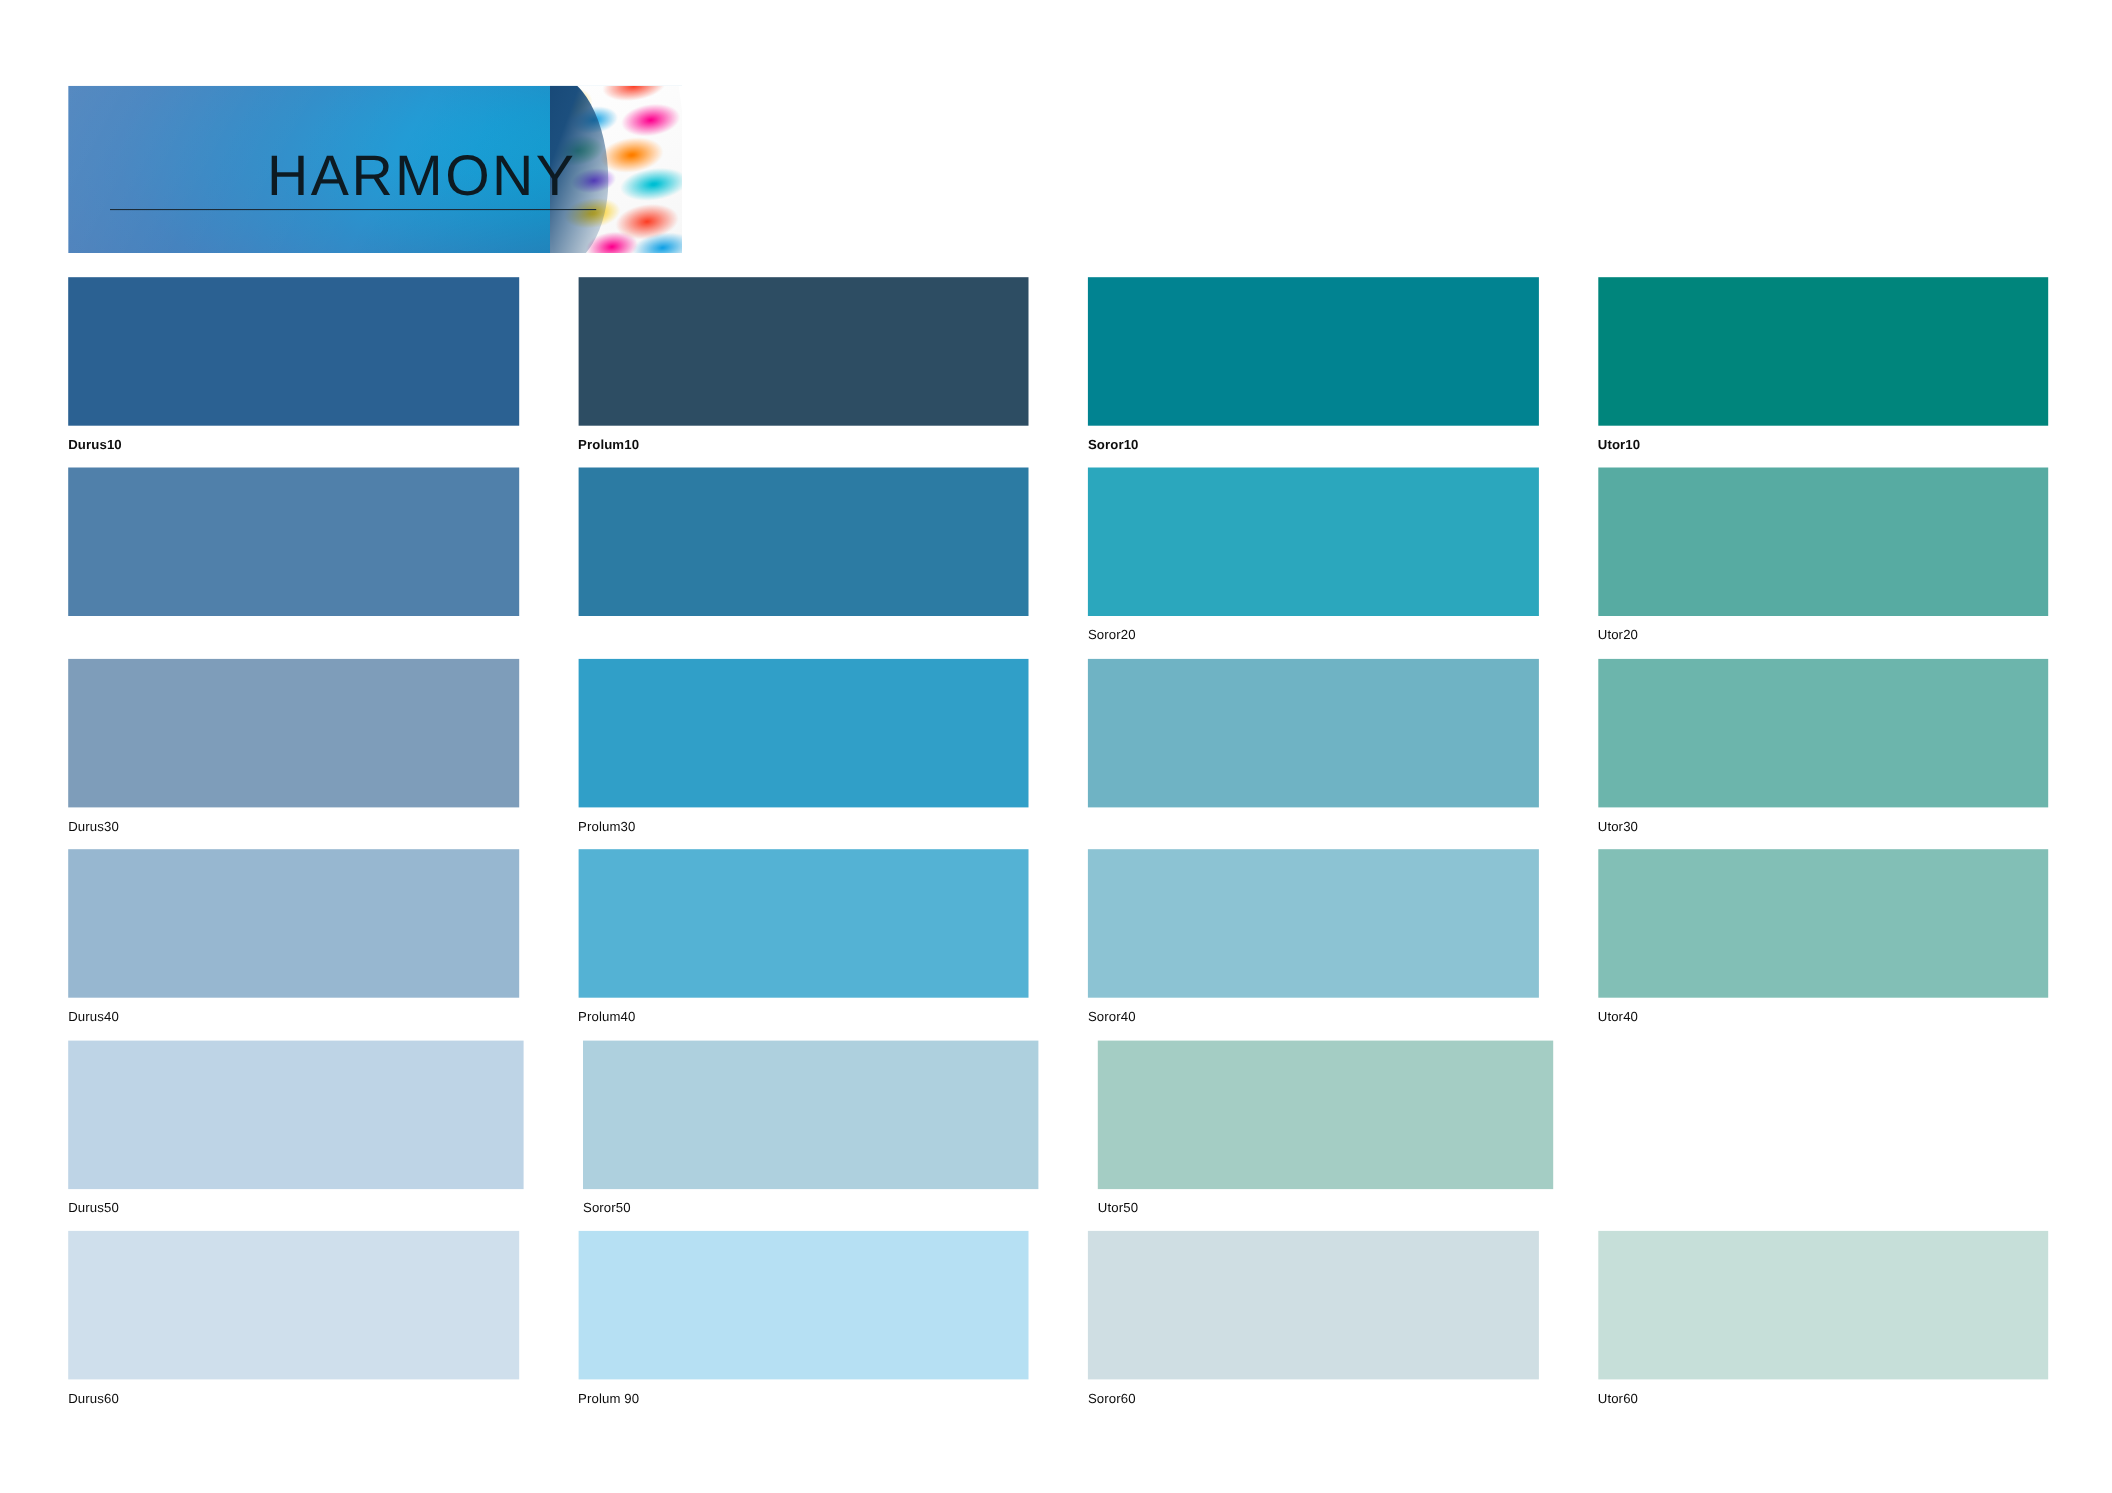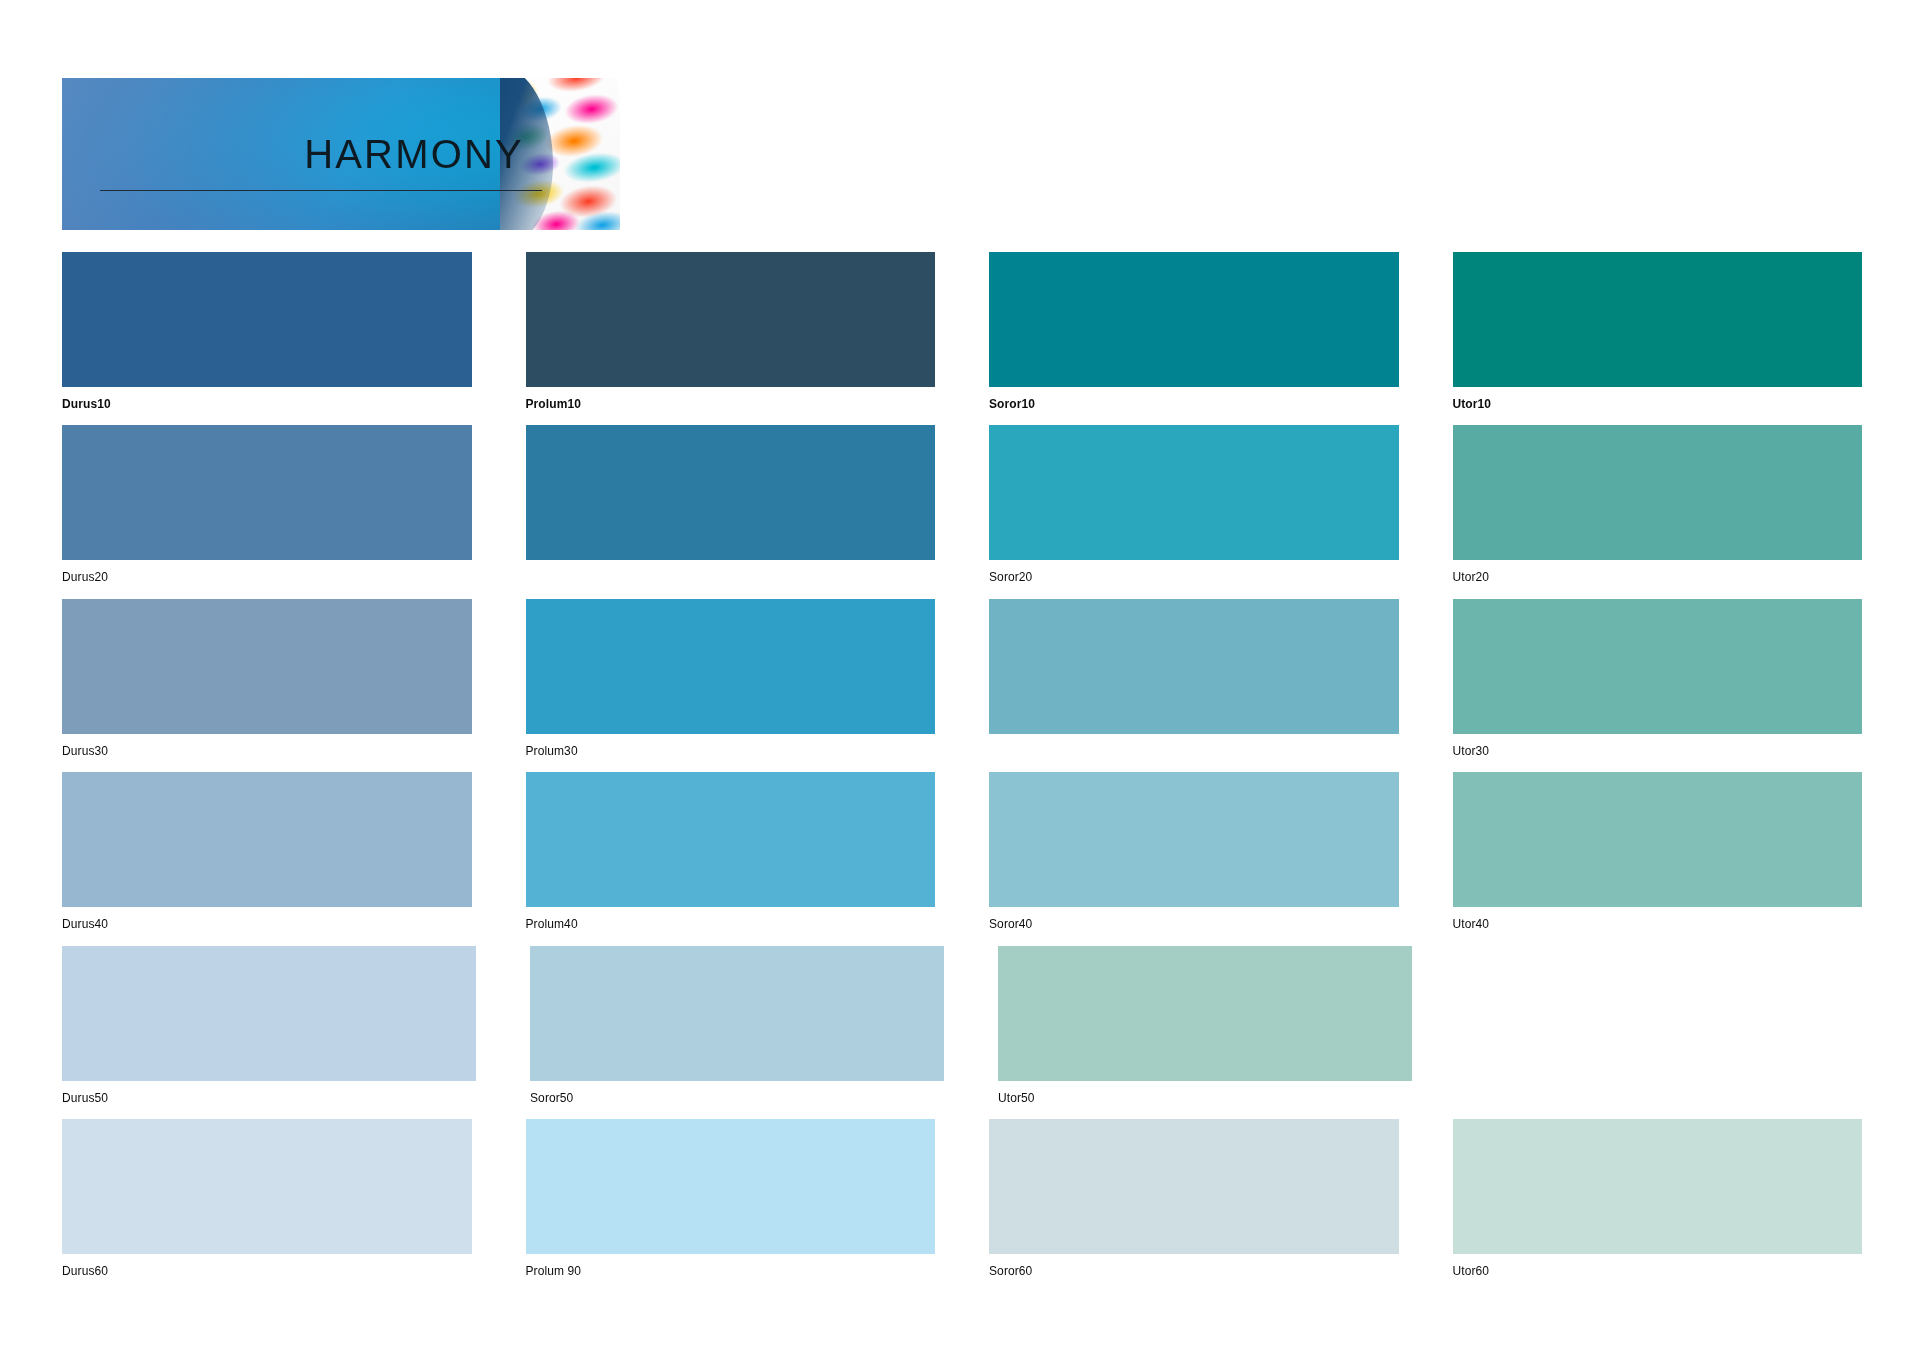--- a/index.html
+++ b/index.html
@@ -50,21 +50,21 @@
       rgba(0,30,70,0.18) 86%,
       rgba(0,22,58,0.30) 100%);
   }
   .banner-title {
     position: absolute;
     left: 0;
     right: 96px;
     top: 56px;
     text-align: right;
     font-family: "Liberation Sans", sans-serif;
-    font-size: 40px;
+    font-size: 52px;
     font-weight: 300;
     letter-spacing: 2.2px;
     color: #0d1a22;
     line-height: 1;
   }
   .banner-rule {
     position: absolute;
     left: 38px;
     right: 78px;
     top: 112px;
@@ -178,21 +178,20 @@
       </div>
       <div class="cell">
         <div class="chip" style="background-color: rgb(0, 133, 124);"></div>
         <div class="chip-label bold">Utor10</div>
       </div>
     </div>
 
     <div class="row">
       <div class="cell">
         <div class="chip" style="background-color: rgb(80, 128, 170);"></div>
-        <div class="chip-label">Durus20</div>
       </div>
       <div class="cell">
         <div class="chip" style="background-color: rgb(44, 123, 163);"></div>
       </div>
       <div class="cell">
         <div class="chip" style="background-color: rgb(43, 167, 189);"></div>
         <div class="chip-label">Soror20</div>
       </div>
       <div class="cell">
         <div class="chip" style="background-color: rgb(87, 171, 162);"></div>

